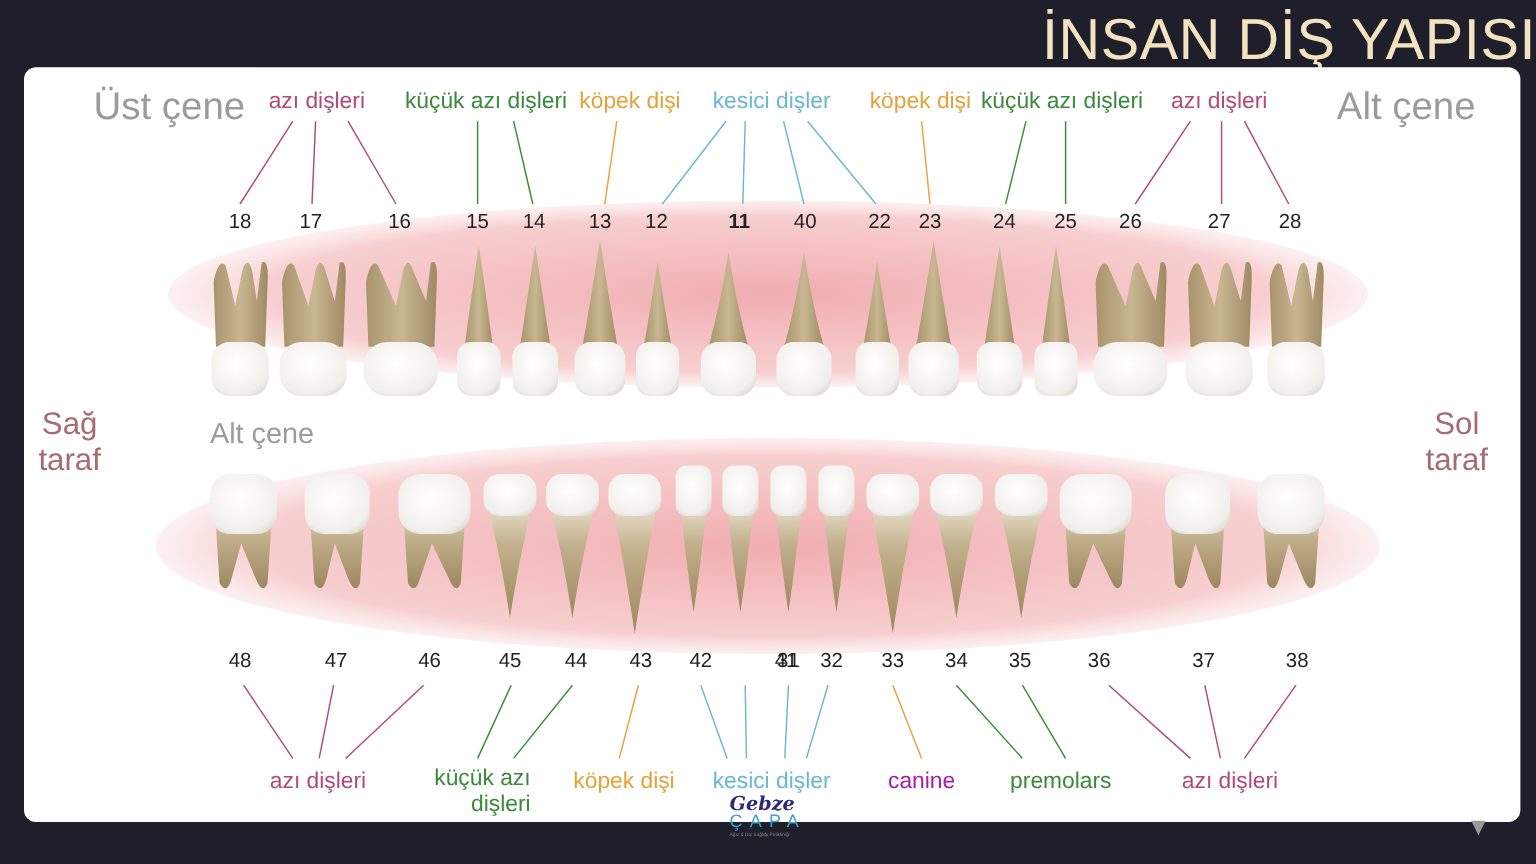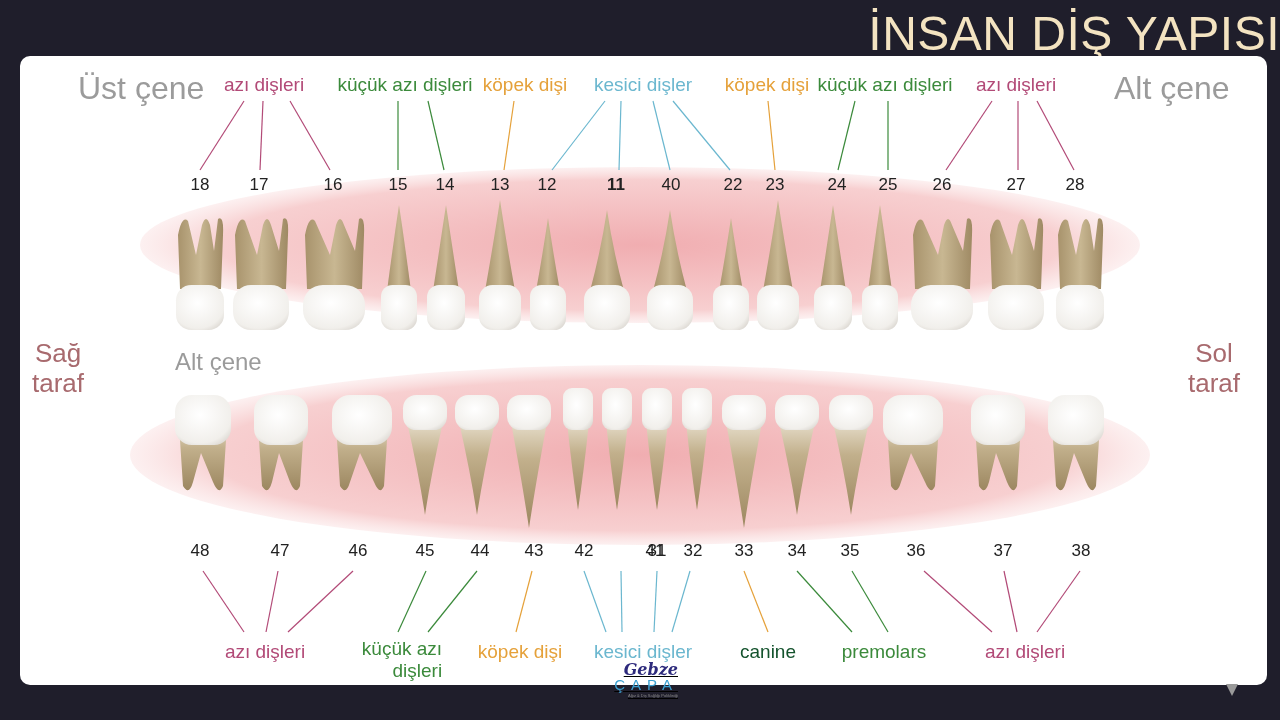--- a/index.html
+++ b/index.html
@@ -4,21 +4,21 @@
 <style>
   html,body{margin:0;padding:0;}
   body{width:1280px;height:720px;background:#1f1e2b;position:relative;overflow:hidden;font-family:"Liberation Sans","DejaVu Sans",sans-serif;}
   .title{position:absolute;left:0;top:6px;width:1280px;text-align:right;color:#f3e3c1;font-size:48px;letter-spacing:0.5px;}
   .card{position:absolute;left:20px;top:56px;width:1247px;height:629px;background:#ffffff;border-radius:10px;overflow:hidden;}
   .lbl{position:absolute;font-size:19px;white-space:nowrap;transform:translateX(-50%);line-height:22px;text-align:right;}
   .jaw{position:absolute;font-size:32px;color:#9b9b9b;white-space:nowrap;}
   .side{position:absolute;font-size:26px;color:#a86a6e;text-align:center;line-height:30px;}
   .num{position:absolute;font-size:17px;color:#222;transform:translateX(-50%);}
   svg.lines{position:absolute;left:0;top:0;}
-  .logo{position:absolute;left:608px;top:660px;width:70px;text-align:right;text-decoration:underline;}
+  .logo{position:absolute;left:608px;top:660px;width:70px;text-align:left;}
   .logo .g{font-family:"DejaVu Serif",serif;font-style:italic;font-weight:bold;color:#2d2a7c;font-size:16px;}
   .logo .c{color:#3a9fd0;font-size:15px;letter-spacing:6px;margin-top:-3px;}
   .logo .s{color:#888;font-size:4px;}
   .marker{position:absolute;left:1226px;top:684px;width:0;height:0;border-left:6px solid transparent;border-right:6px solid transparent;border-top:12px solid #9a9a9a;}
 </style>
 </head>
 <body>
 
 <div class="title">İNSAN DİŞ YAPISI</div>
 
@@ -268,21 +268,21 @@
       <div class="lbl" style="left: 747px; top: 18px; color: rgb(229, 161, 58);">köpek dişi</div>
       <div class="lbl" style="left: 865px; top: 18px; color: rgb(59, 138, 59);">küçük azı dişleri</div>
       <div class="lbl" style="left: 996px; top: 18px; color: rgb(178, 74, 119);">azı dişleri</div>
       <div class="lbl" style="left: 245px; top: 585px; color: rgb(178, 74, 119);">azı dişleri</div>
       <div class="lbl" style="left: 382px; top: 582px; color: rgb(59, 138, 59);">
         <div>küçük azı</div>
         <div>dişleri</div>
       </div>
       <div class="lbl" style="left: 500px; top: 585px; color: rgb(229, 161, 58);">köpek dişi</div>
       <div class="lbl" style="left: 623px; top: 585px; color: rgb(107, 183, 207);">kesici dişler</div>
-      <div class="lbl" style="left: 748px; top: 585px; color: #14532d;">canine</div>
+      <div class="lbl" style="left: 748px; top: 585px; color: #a21caf;">canine</div>
       <div class="lbl" style="left: 864px; top: 585px; color: rgb(59, 138, 59);">premolars</div>
       <div class="lbl" style="left: 1005px; top: 585px; color: rgb(178, 74, 119);">azı dişleri</div>
     </div>
 </div>
 
 <div class="logo">
   <div class="g">Gebze</div>
   <div class="c">ÇAPA</div>
   <div class="s">Ağız &amp; Diş Sağlığı Polikliniği</div>
 </div>

